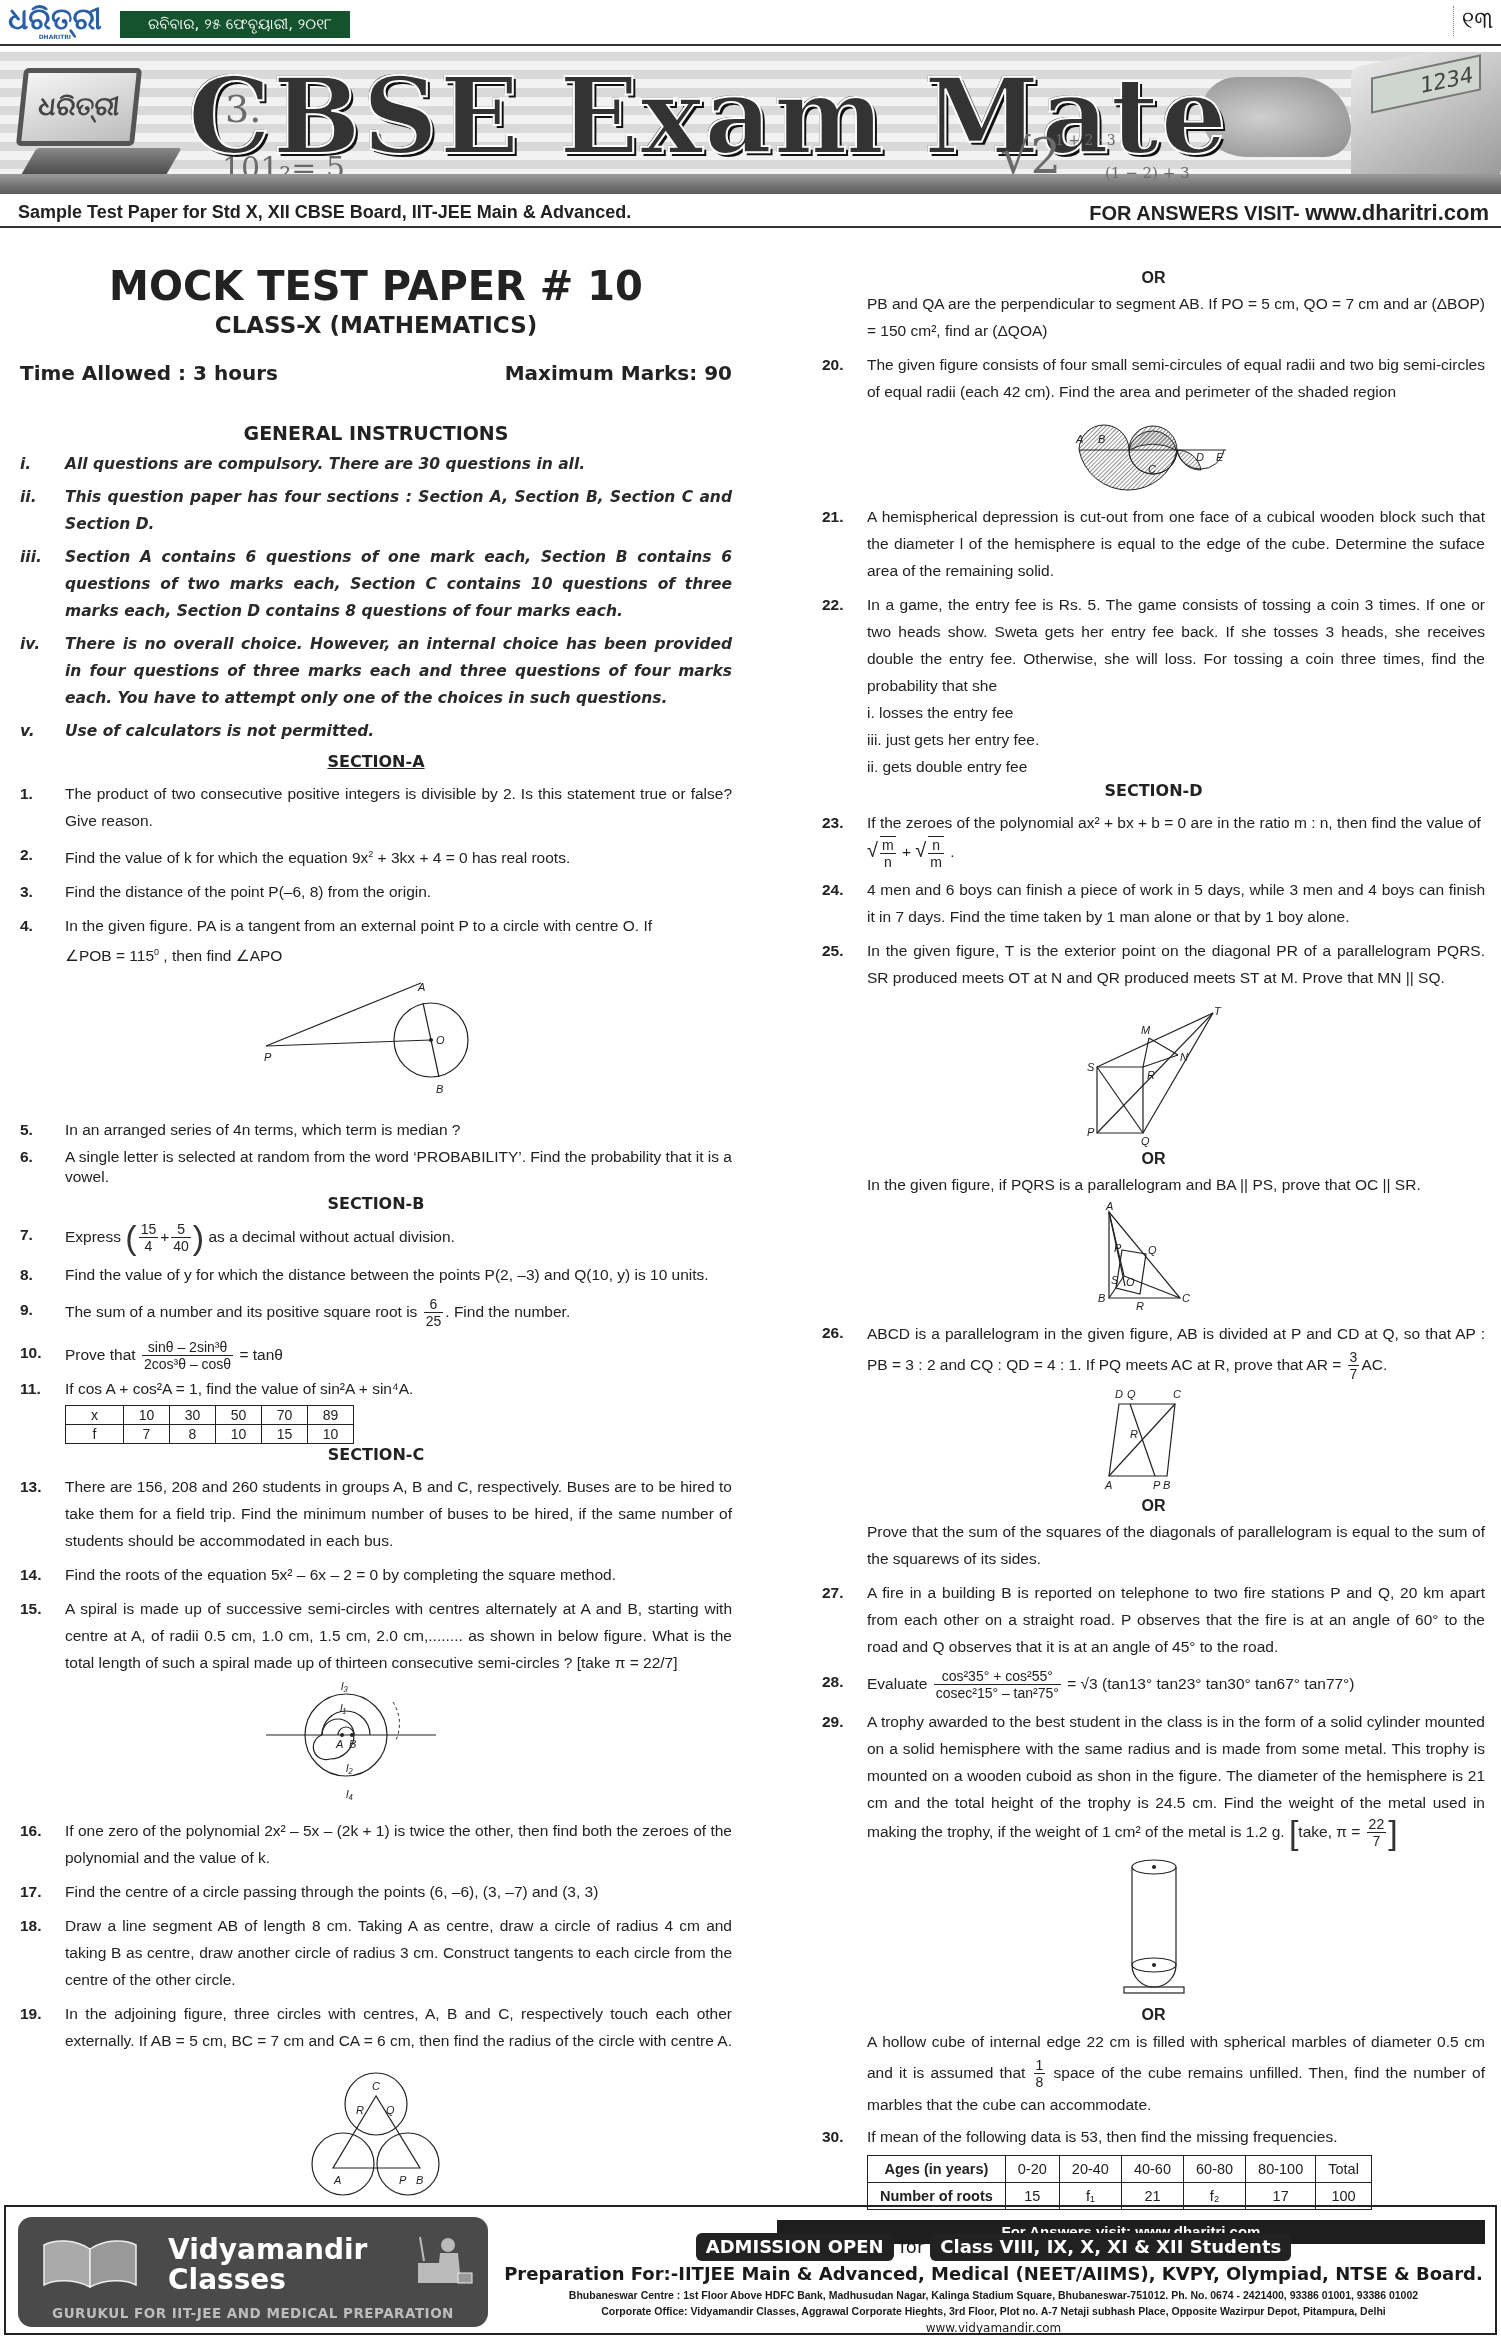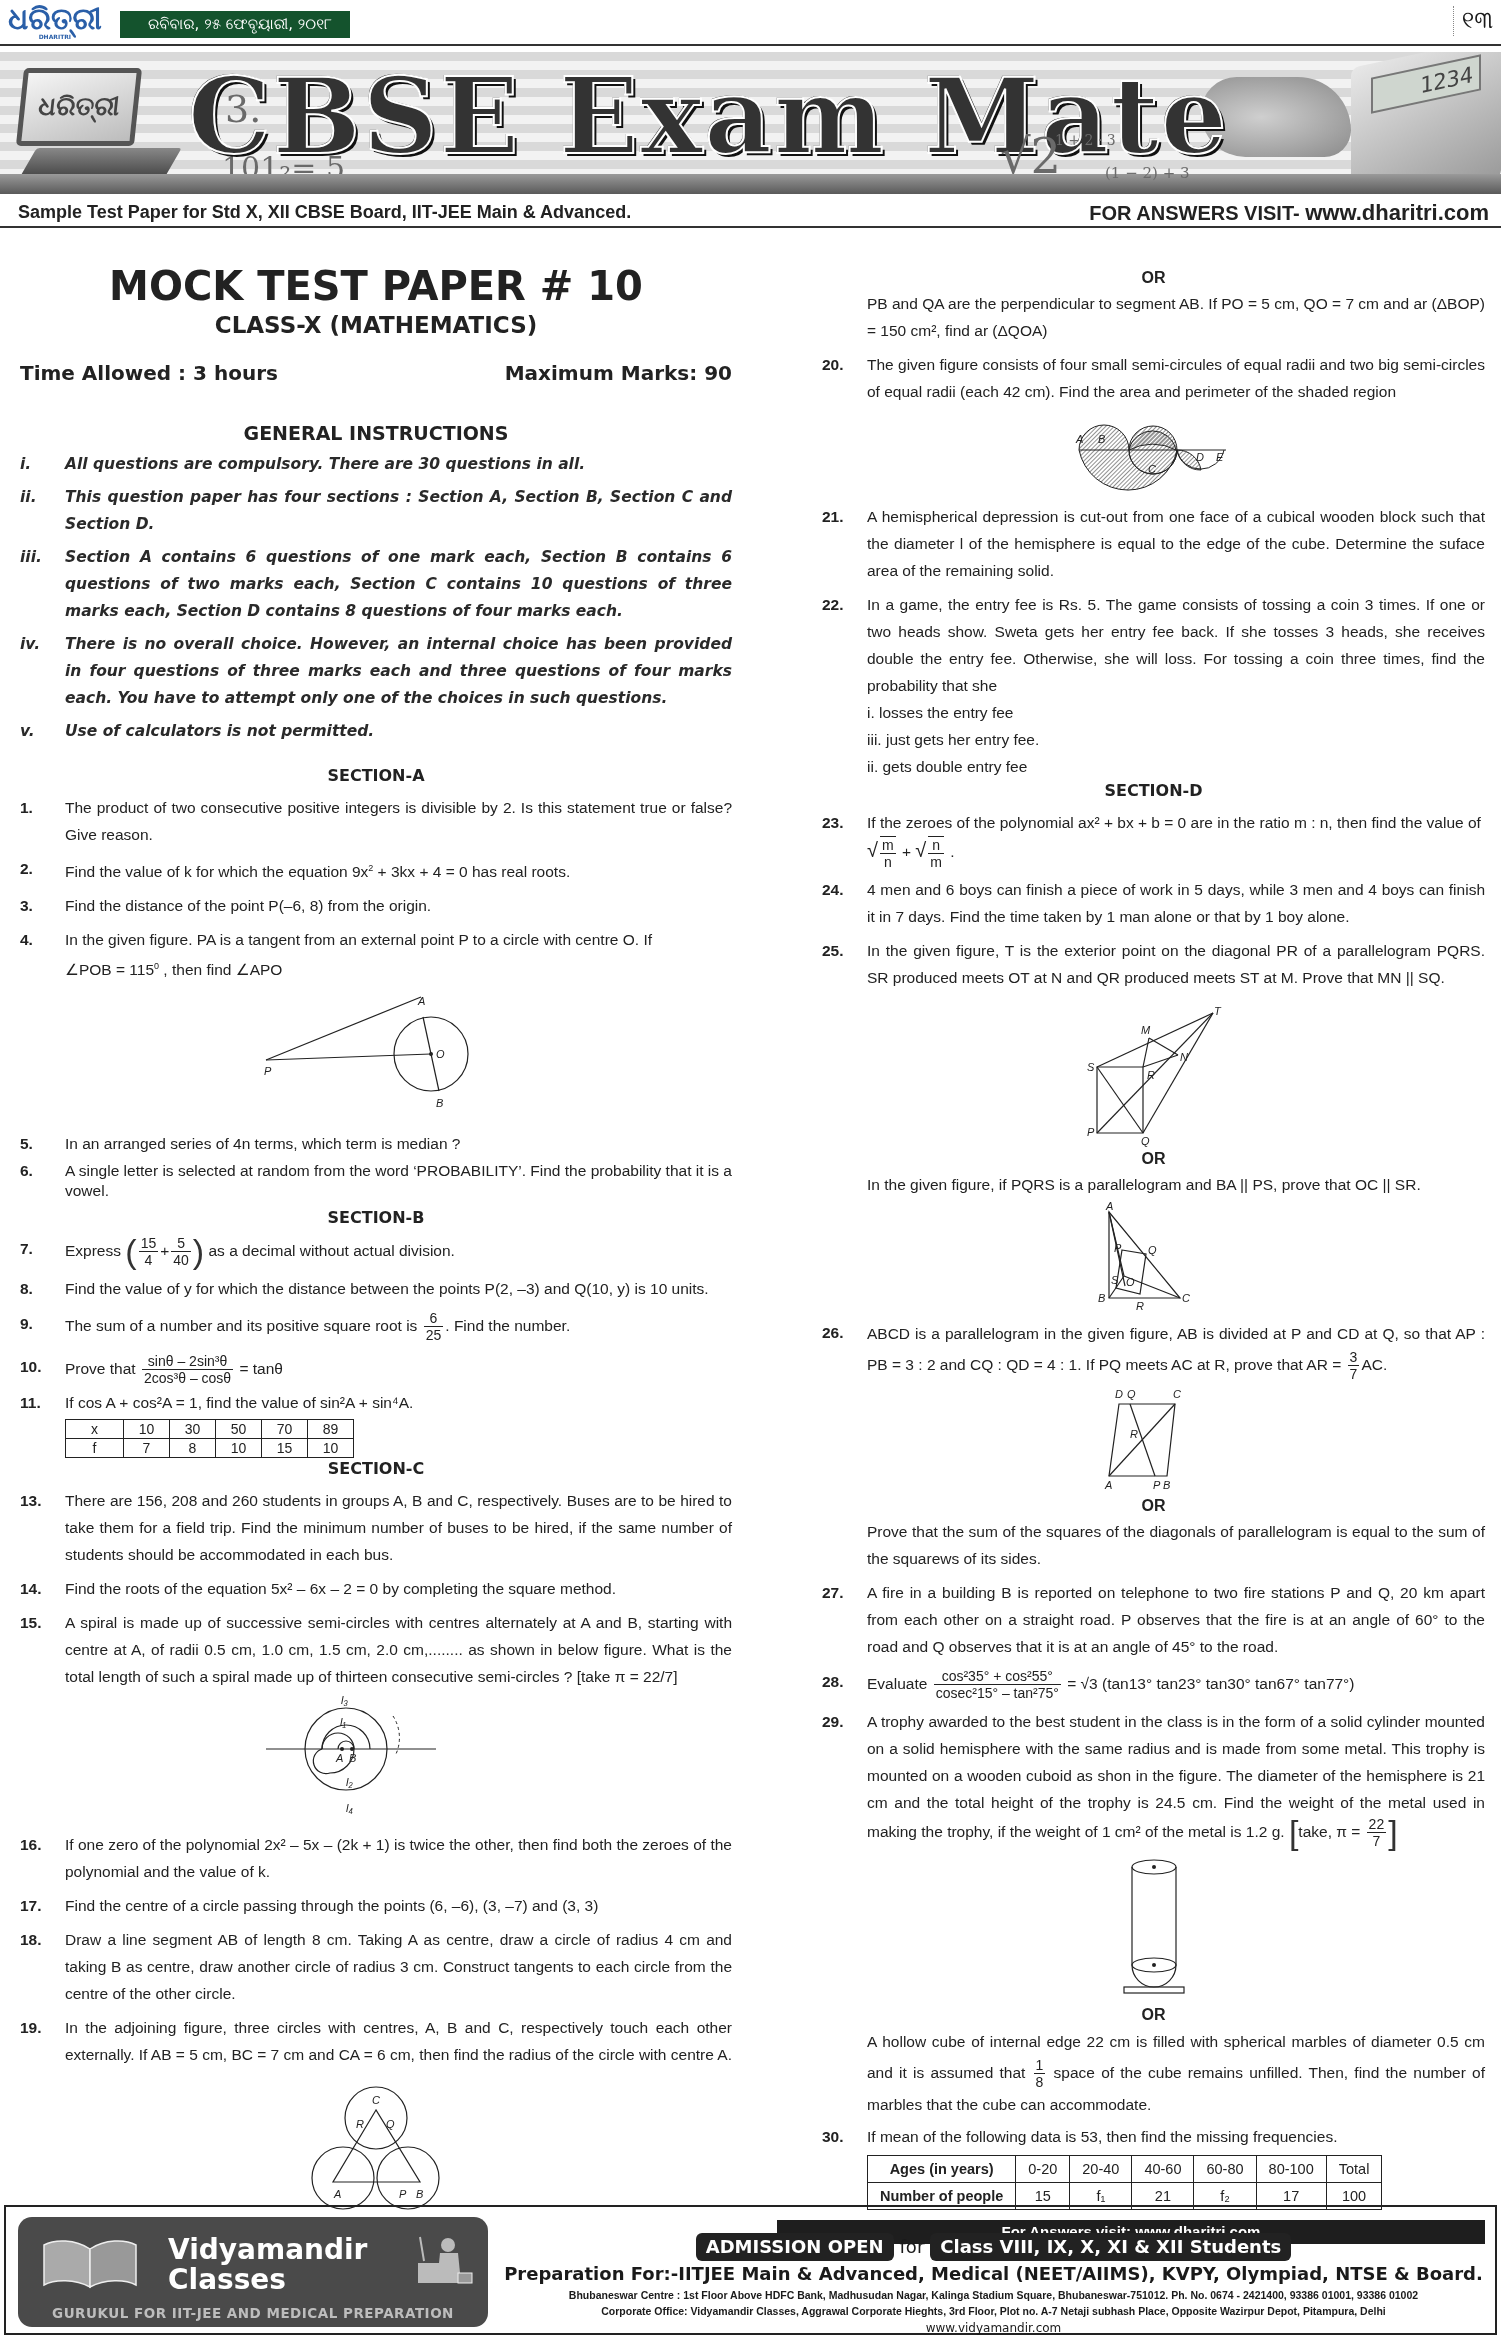--- a/index.html
+++ b/index.html
@@ -145,21 +145,21 @@
     </div>
   <div class="instr">
       <span class="num">iv.</span>
       <span class="txt">There is no overall choice. However, an internal choice has been provided in four questions of three marks each and three questions of four marks each. You have to attempt only one of the choices in such questions.</span>
     </div>
   <div class="instr">
       <span class="num">v.</span>
       <span class="txt">Use of calculators is not permitted.</span>
     </div>
 
-  <div class="sec-head" style="margin-top:20px;">SECTION-A</div>
+  <div class="sec-head" style="margin-top:6px;text-decoration:underline;">SECTION-A</div>
   <div class="q">
       <span class="num">1.</span>
       <span class="txt">The product of two consecutive positive integers is divisible by 2. Is this statement true or false? Give reason.</span>
     </div>
   <div class="q">
       <span class="num">2.</span>
       <span class="txt"><span>Find the value of k for which the equation 9x</span><sup style="font-size:9px">2</sup><span> + 3kx + 4 = 0 has real roots.</span></span>
     </div>
   <div class="q">
       <span class="num">3.</span>
@@ -446,21 +446,21 @@
         <tr>
       <td class="h">Ages (in years)</td>
           <td>0-20</td>
           <td>20-40</td>
           <td>40-60</td>
           <td>60-80</td>
           <td>80-100</td>
           <td>Total</td>
     </tr>
     <tr>
-      <td class="h">Number of people</td>
+      <td class="h">Number of roots</td>
           <td>15</td>
           <td>f₁</td>
           <td>21</td>
           <td>f₂</td>
           <td>17</td>
           <td>100</td>
     </tr>
   </tbody>
     </table>
   <div class="answers-bar" style="margin-left:0;width:708px;position:relative;left:-45px;">For Answers visit:  www.dharitri.com</div>

